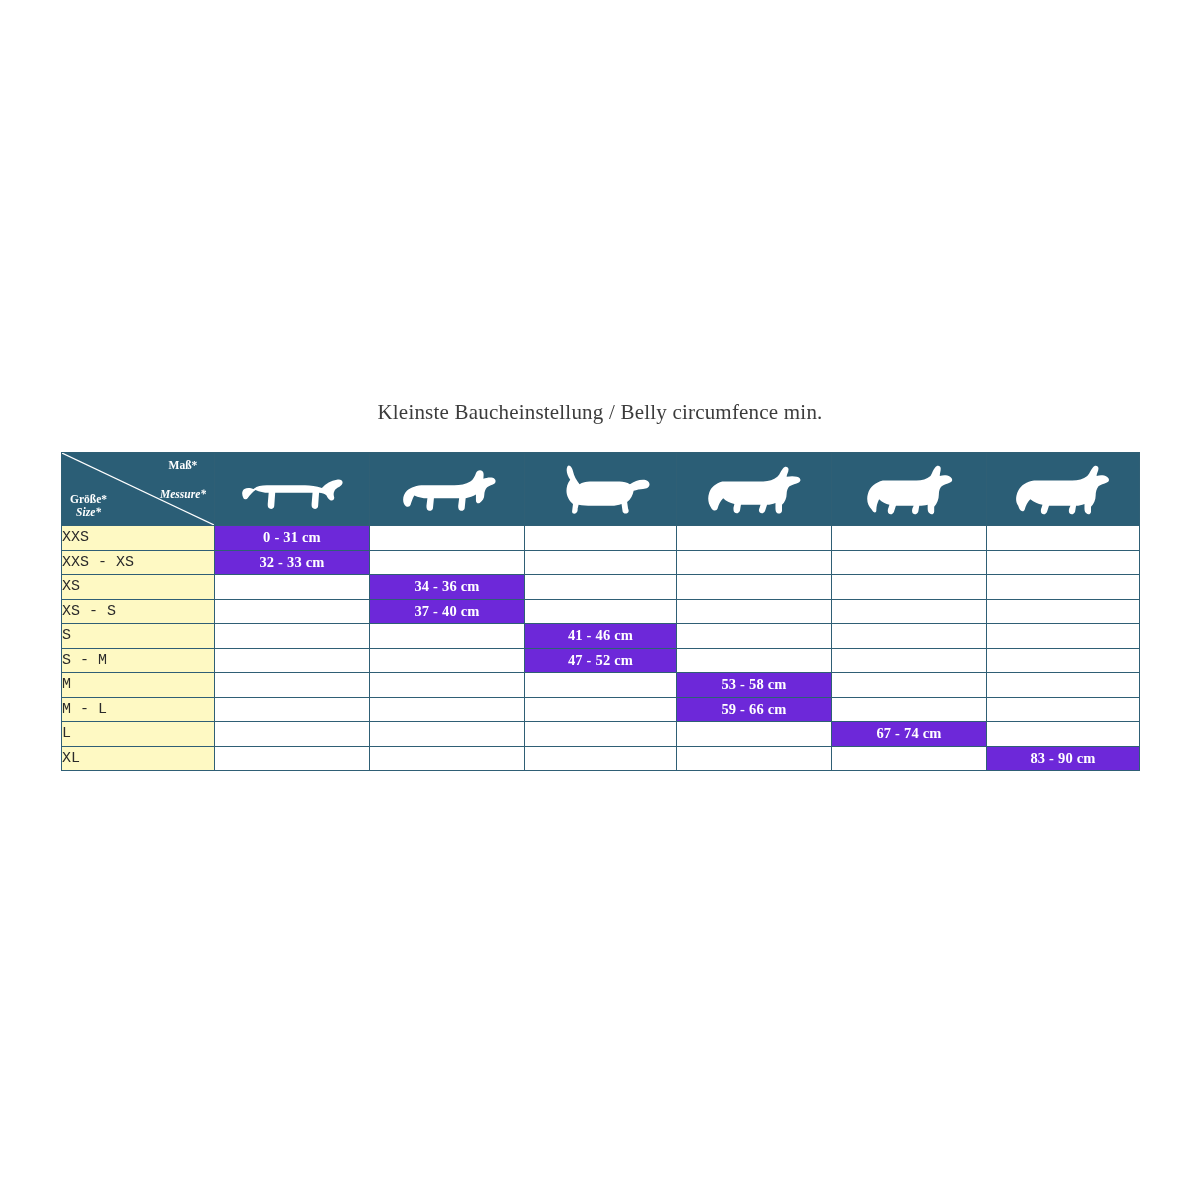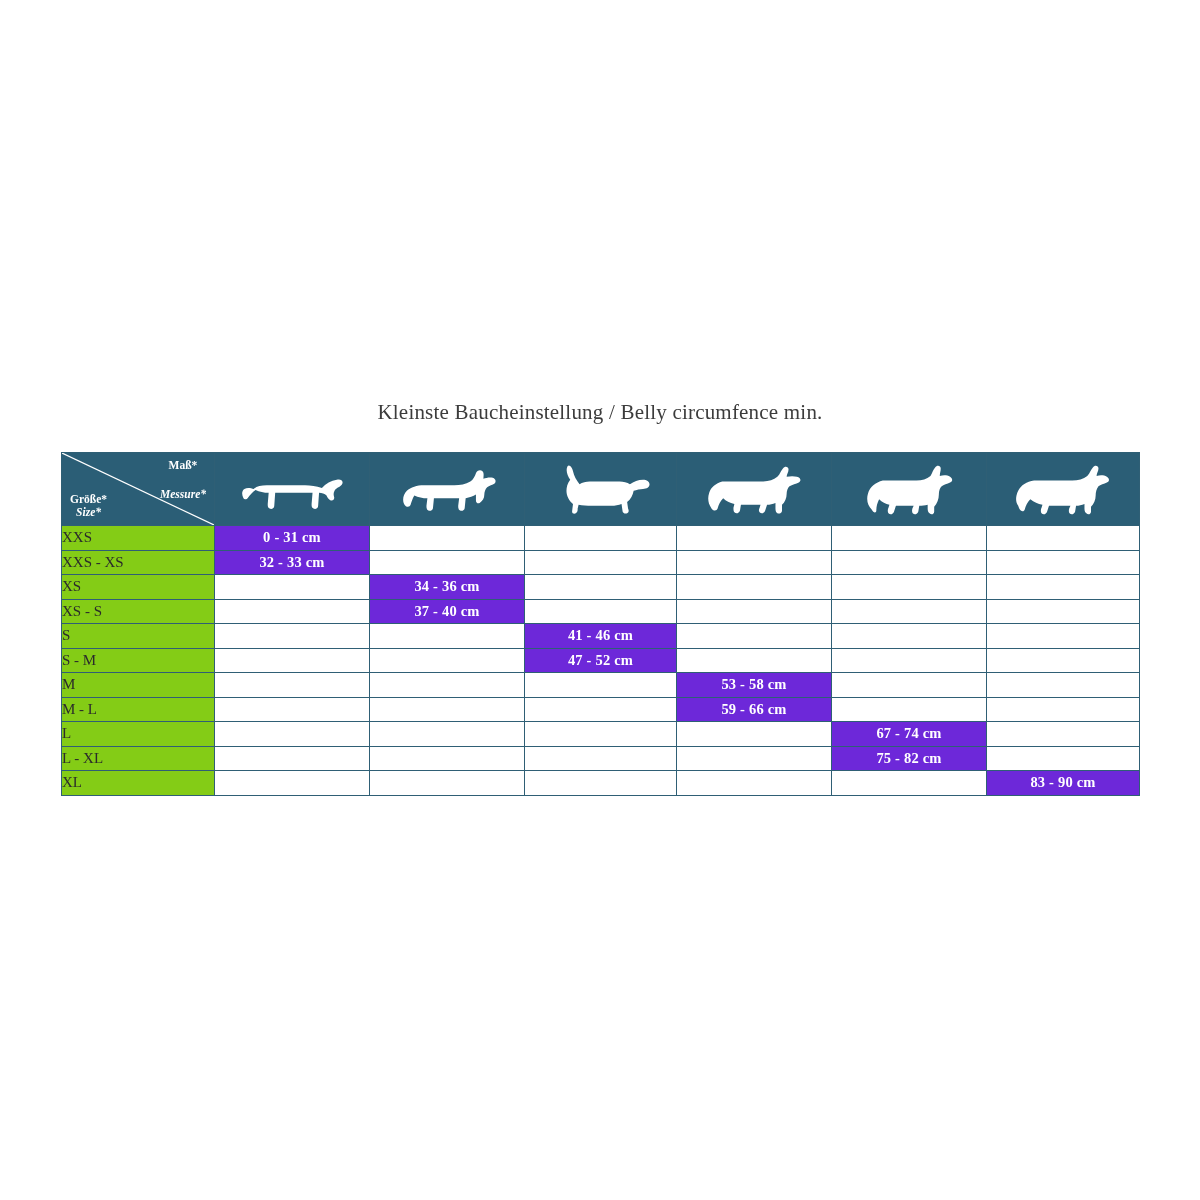--- a/index.html
+++ b/index.html
@@ -111,22 +111,23 @@
     width: 112px;
     height: 56px;
   }
   .dog-icon svg { display: block; width: 100%; height: 100%; }
 
   tbody tr { height: 24.5px; }
   td.size-cell {
     padding-left: 10px;
     font-size: 15px;
     color: #2b2b2b;
-    background: #84cc16;
+    background: #fef9c3;
     white-space: nowrap;
+    font-family: Liberation Mono, monospace;
   }
   td.val-cell {
     background: #ffffff;
   }
   td.val-cell.filled {
     background: #6d28d9;
     color: #ffffff;
     text-align: center;
     font-weight: bold;
     font-size: 14.5px;
@@ -306,29 +307,20 @@
       <tr>
         <td class="size-cell">L</td>
         <td class="val-cell"></td>
         <td class="val-cell"></td>
         <td class="val-cell"></td>
         <td class="val-cell"></td>
         <td class="val-cell filled">67 - 74 cm</td>
         <td class="val-cell"></td>
       </tr>
 
-      <tr>
-        <td class="size-cell">L - XL</td>
-        <td class="val-cell"></td>
-        <td class="val-cell"></td>
-        <td class="val-cell"></td>
-        <td class="val-cell"></td>
-        <td class="val-cell filled">75 - 82 cm</td>
-        <td class="val-cell"></td>
-      </tr>
 
       <tr>
         <td class="size-cell">XL</td>
         <td class="val-cell"></td>
         <td class="val-cell"></td>
         <td class="val-cell"></td>
         <td class="val-cell"></td>
         <td class="val-cell"></td>
         <td class="val-cell filled">83 - 90 cm</td>
       </tr>

